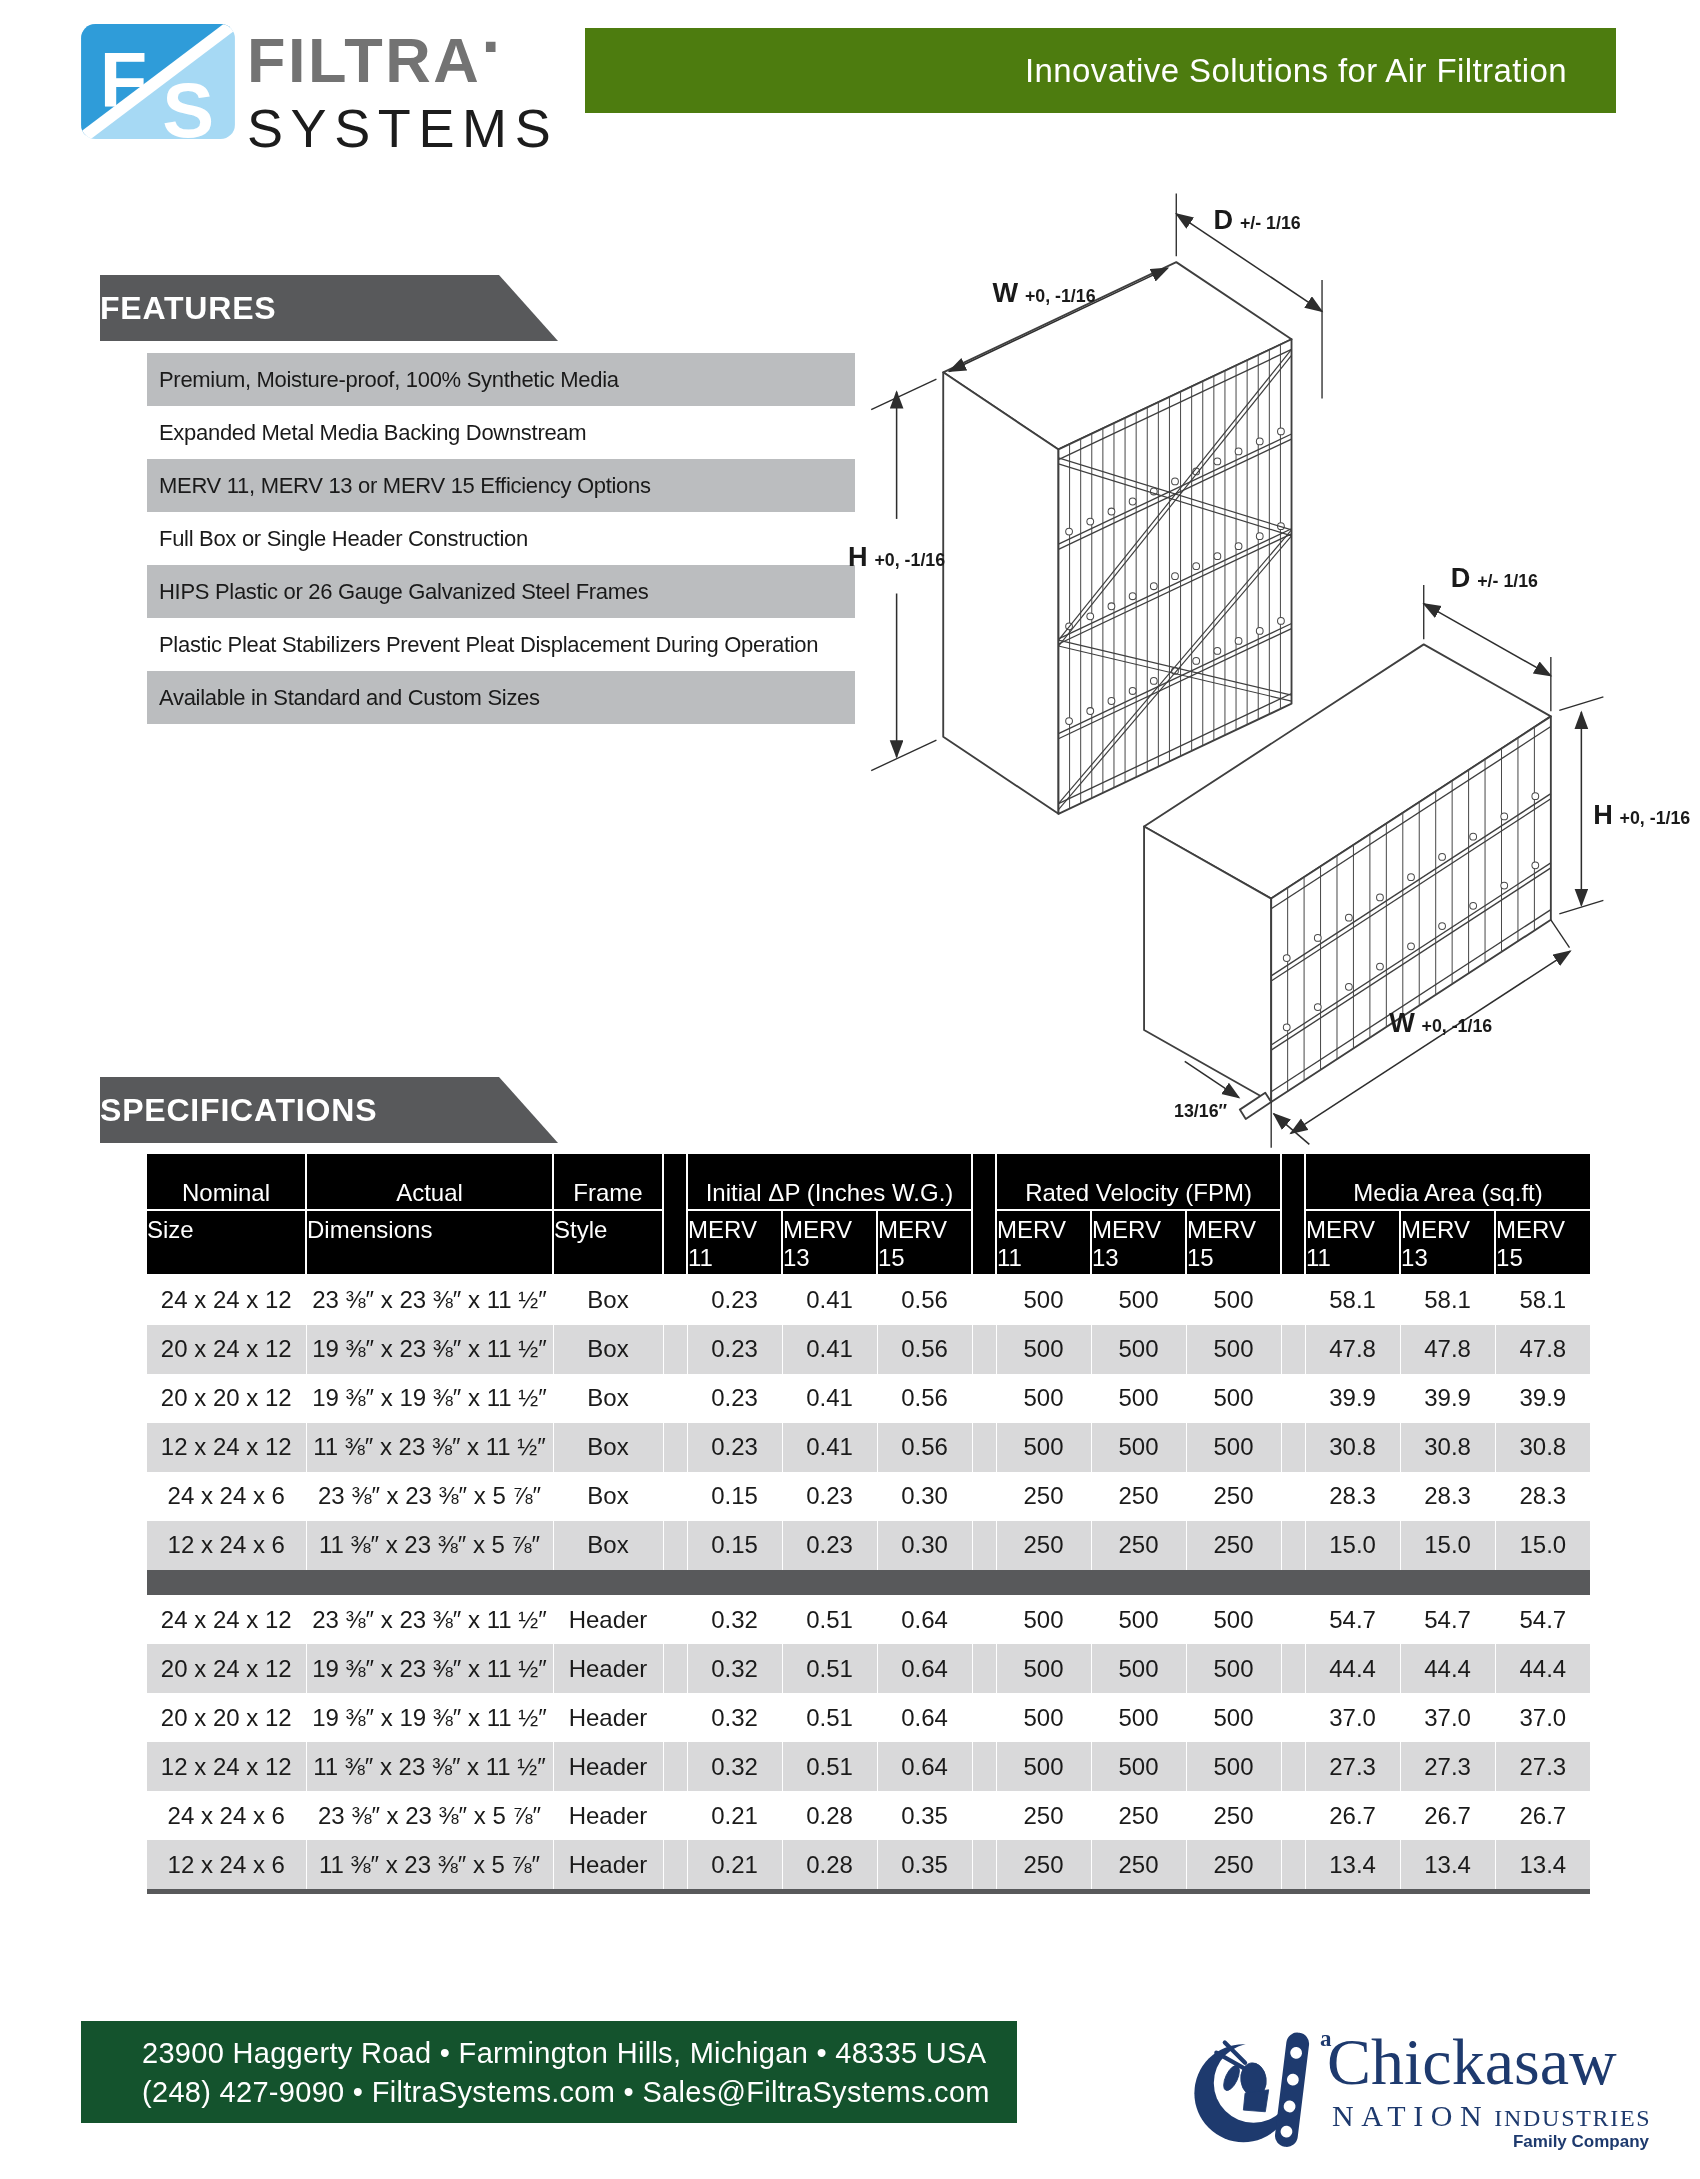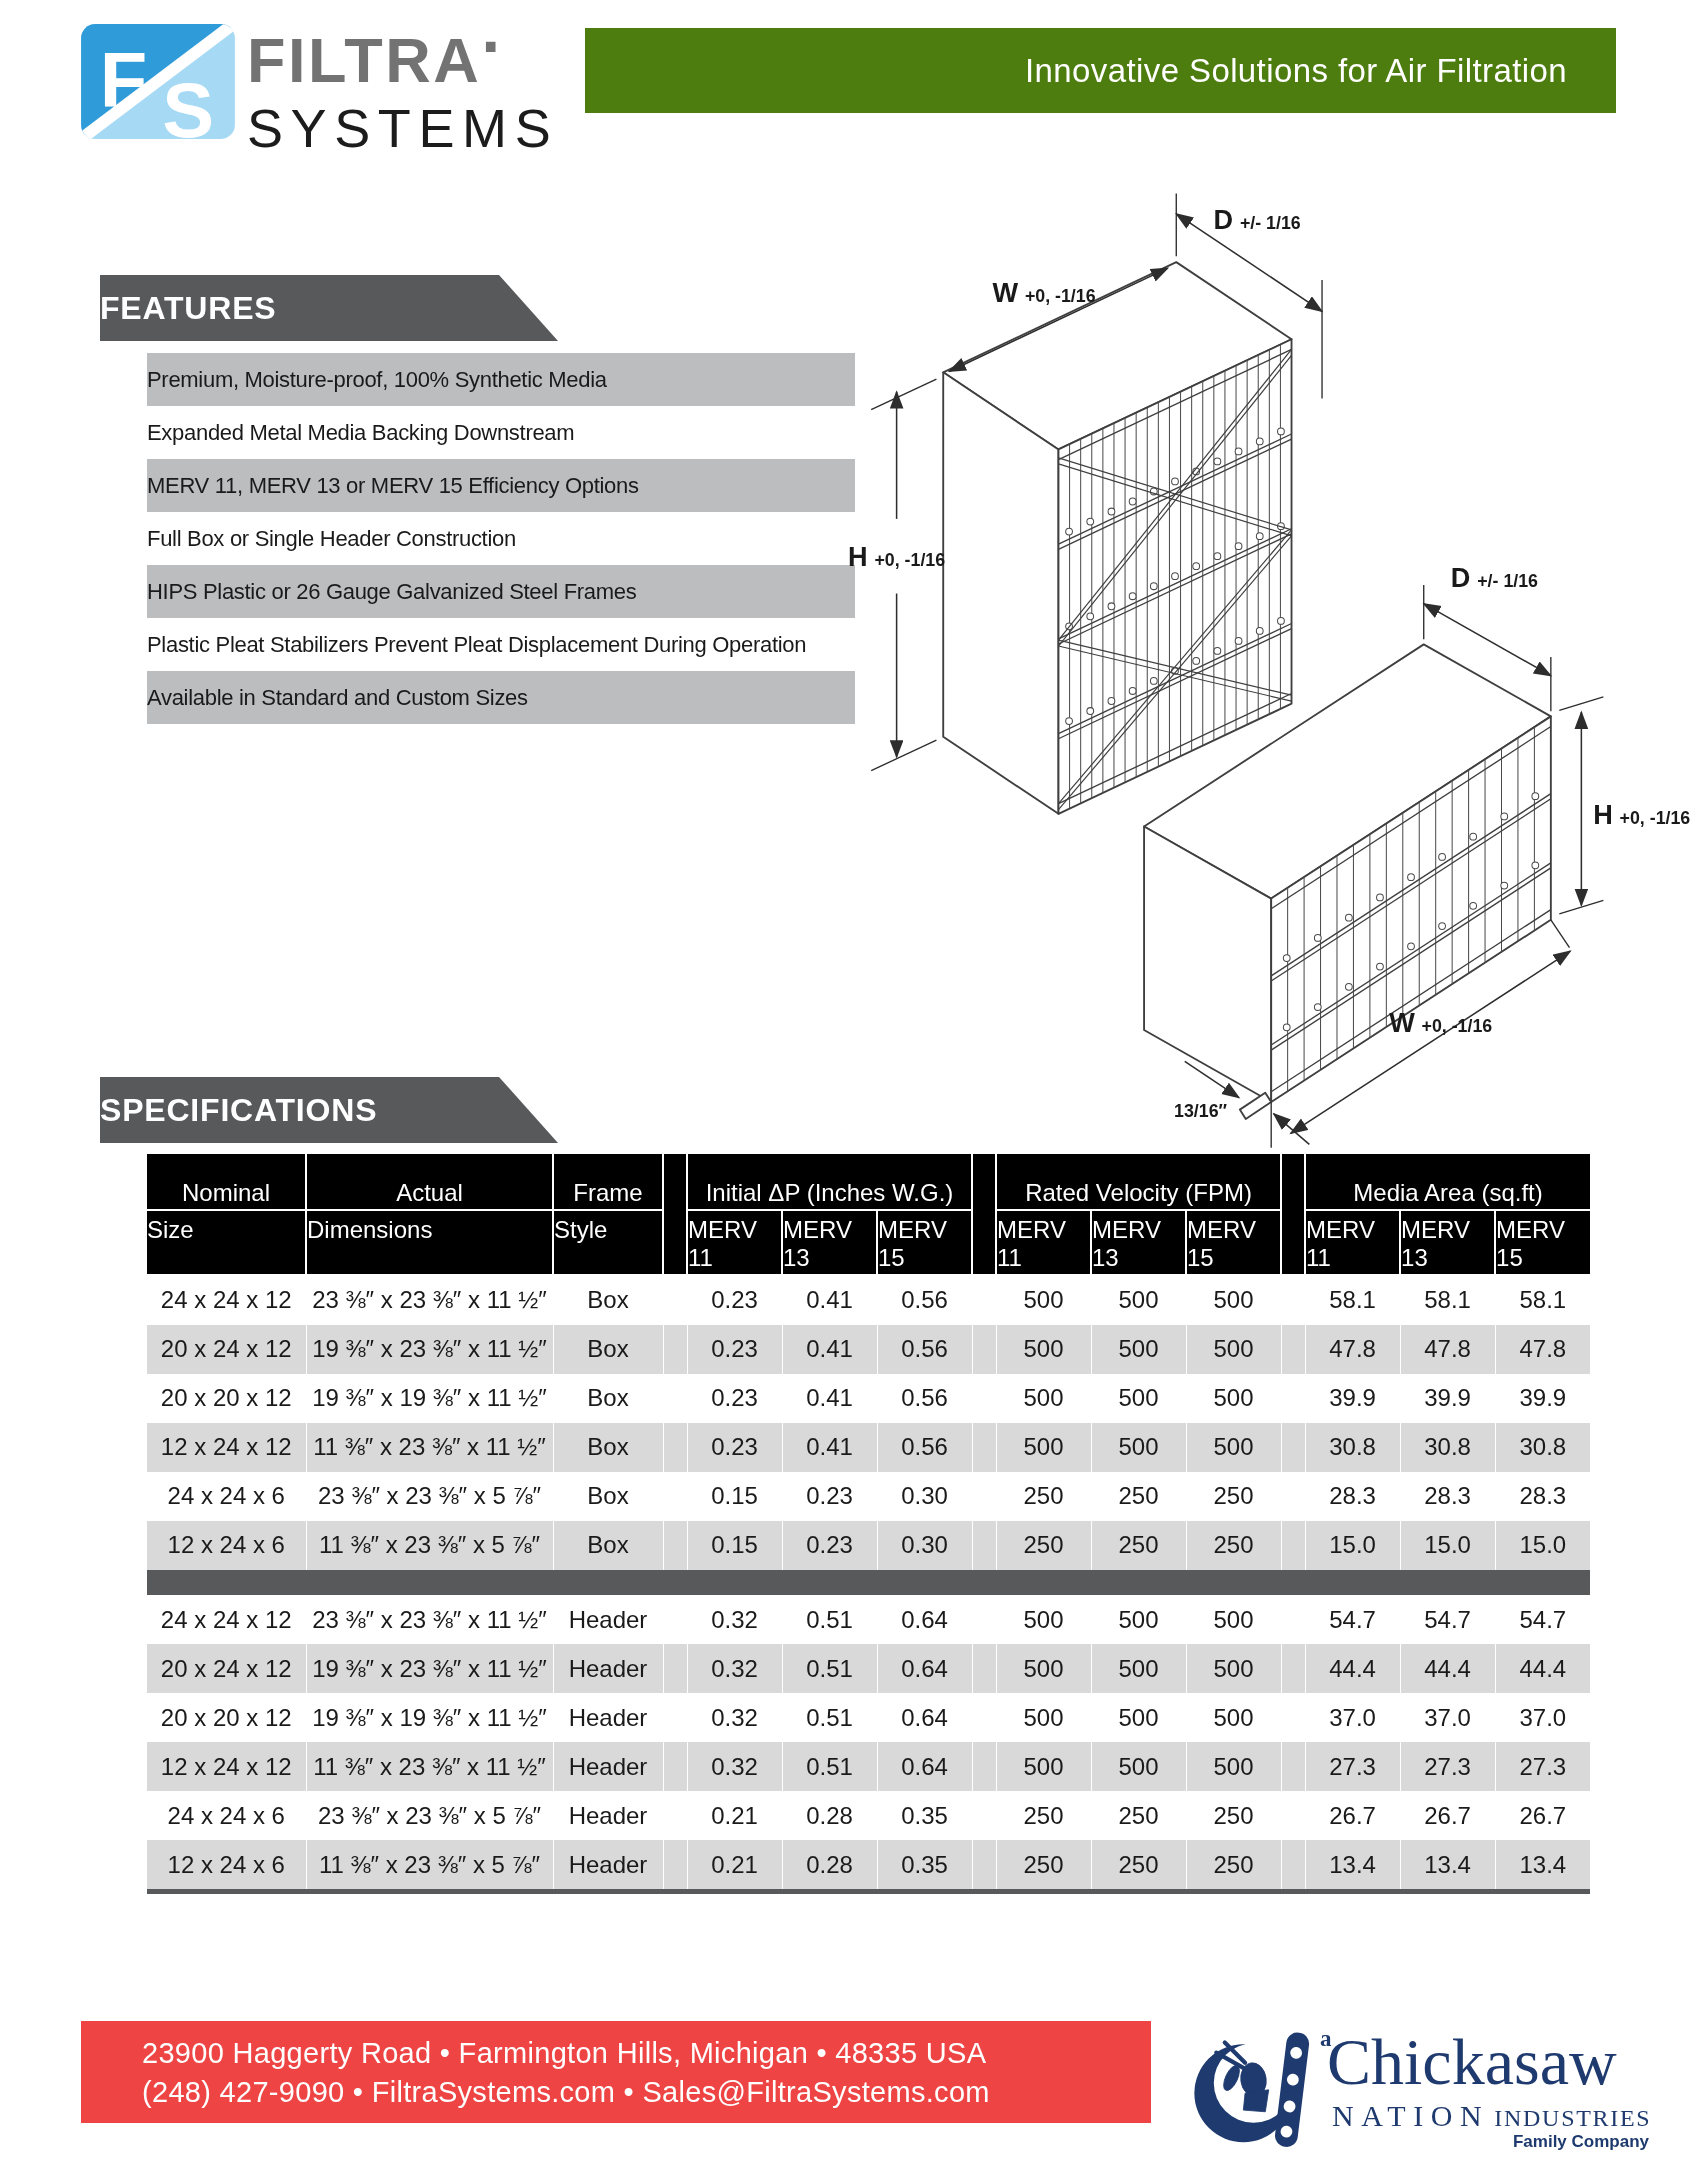--- a/index.html
+++ b/index.html
@@ -18,21 +18,21 @@
   
   .flag{position:absolute;left:100px;width:458px;height:66px;background:#58595B;
         clip-path:polygon(0 0,calc(100% - 59px) 0,100% 100%,0 100%);
         display:flex;align-items:center;padding-left:0;}
   .flag span{color:#fff;font-size:32px;font-weight:bold;letter-spacing:0.8px;}
   .flag-features{top:275px;}
   .flag-specs{top:1077px;}
 
   
   .features-list{position:absolute;left:147px;top:353px;width:708px;}
-  .feature-row{height:53px;display:flex;align-items:center;font-size:22px;letter-spacing:-0.3px;color:#1a1a1a;}
+  .feature-row{height:53px;display:flex;align-items:center;padding-left:12px;font-size:22px;letter-spacing:-0.3px;color:#1a1a1a;}
   .feature-row:nth-child(odd){background:#BBBDBF;}
 
   
   .drawings{position:absolute;left:0;top:0;pointer-events:none;}
   .drawings polygon{fill:#fff;stroke:#3f3f3f;stroke-width:2.2;stroke-linejoin:round;}
   .drawings .thin{stroke:#4a4a4a;stroke-width:1.2;}
   .drawings .bar{stroke:#3f3f3f;stroke-width:1.6;}
   .drawings .coil{fill:#fff;stroke:#4a4a4a;stroke-width:1.2;}
   .drawings .brace{stroke:#3f3f3f;stroke-width:1.4;fill:none;}
   .drawings .dim{stroke:#2d2d2d;stroke-width:1.8;fill:none;}
@@ -53,21 +53,21 @@
   table.spec td{height:49px;text-align:center;font-size:24px;color:#1a1a1a;padding:0;
                 border-left:1.7px solid #fff;border-right:1.7px solid #fff;overflow:hidden;}
   table.spec td:first-child{border-left:none;}
   table.spec td:last-child{border-right:none;}
   tr.row-white td{background:#fff;}
   tr.row-gray td{background:#D9D9DA;}
   tr.sec-sep td{height:25.4px;background:#58595B;border:none;}
   td.c-act{font-size:23px;}
 
   
-  .footer-bar{position:absolute;left:81px;top:2021px;width:1070px;height:102px;background:#ef4444;color:#fff;}
+  .footer-bar{position:absolute;left:81px;top:2021px;width:936px;height:102px;background:#14532d;color:#fff;}
   .footer-lines{padding:12.7px 0 0 61px;font-size:29px;line-height:39px;letter-spacing:0.3px;}
   .cni{position:absolute;left:1191px;top:2024px;width:475px;height:140px;color:#1E3A6E;}
   .cni-emblem{position:absolute;left:0;top:3.4px;}
   .cni-a{position:absolute;left:129px;top:1.7px;font-family:"Liberation Serif","DejaVu Serif",serif;font-size:23px;font-weight:bold;}
   .cni-name{position:absolute;left:136px;top:5.1px;font-family:"Liberation Serif","DejaVu Serif",serif;font-size:66px;line-height:66px;}
   .cni-row2{position:absolute;left:141px;top:75px;white-space:nowrap;font-family:"Liberation Serif","DejaVu Serif",serif;}
   .cni-nation{font-size:30px;letter-spacing:7.6px;margin-top:28px;}
   .cni-industries{font-size:24px;letter-spacing:1.7px;margin-left:5.1px;}
   .cni-family{position:absolute;left:297px;top:108px;width:161px;text-align:right;font-size:17px;font-weight:bold;}
 </style>

